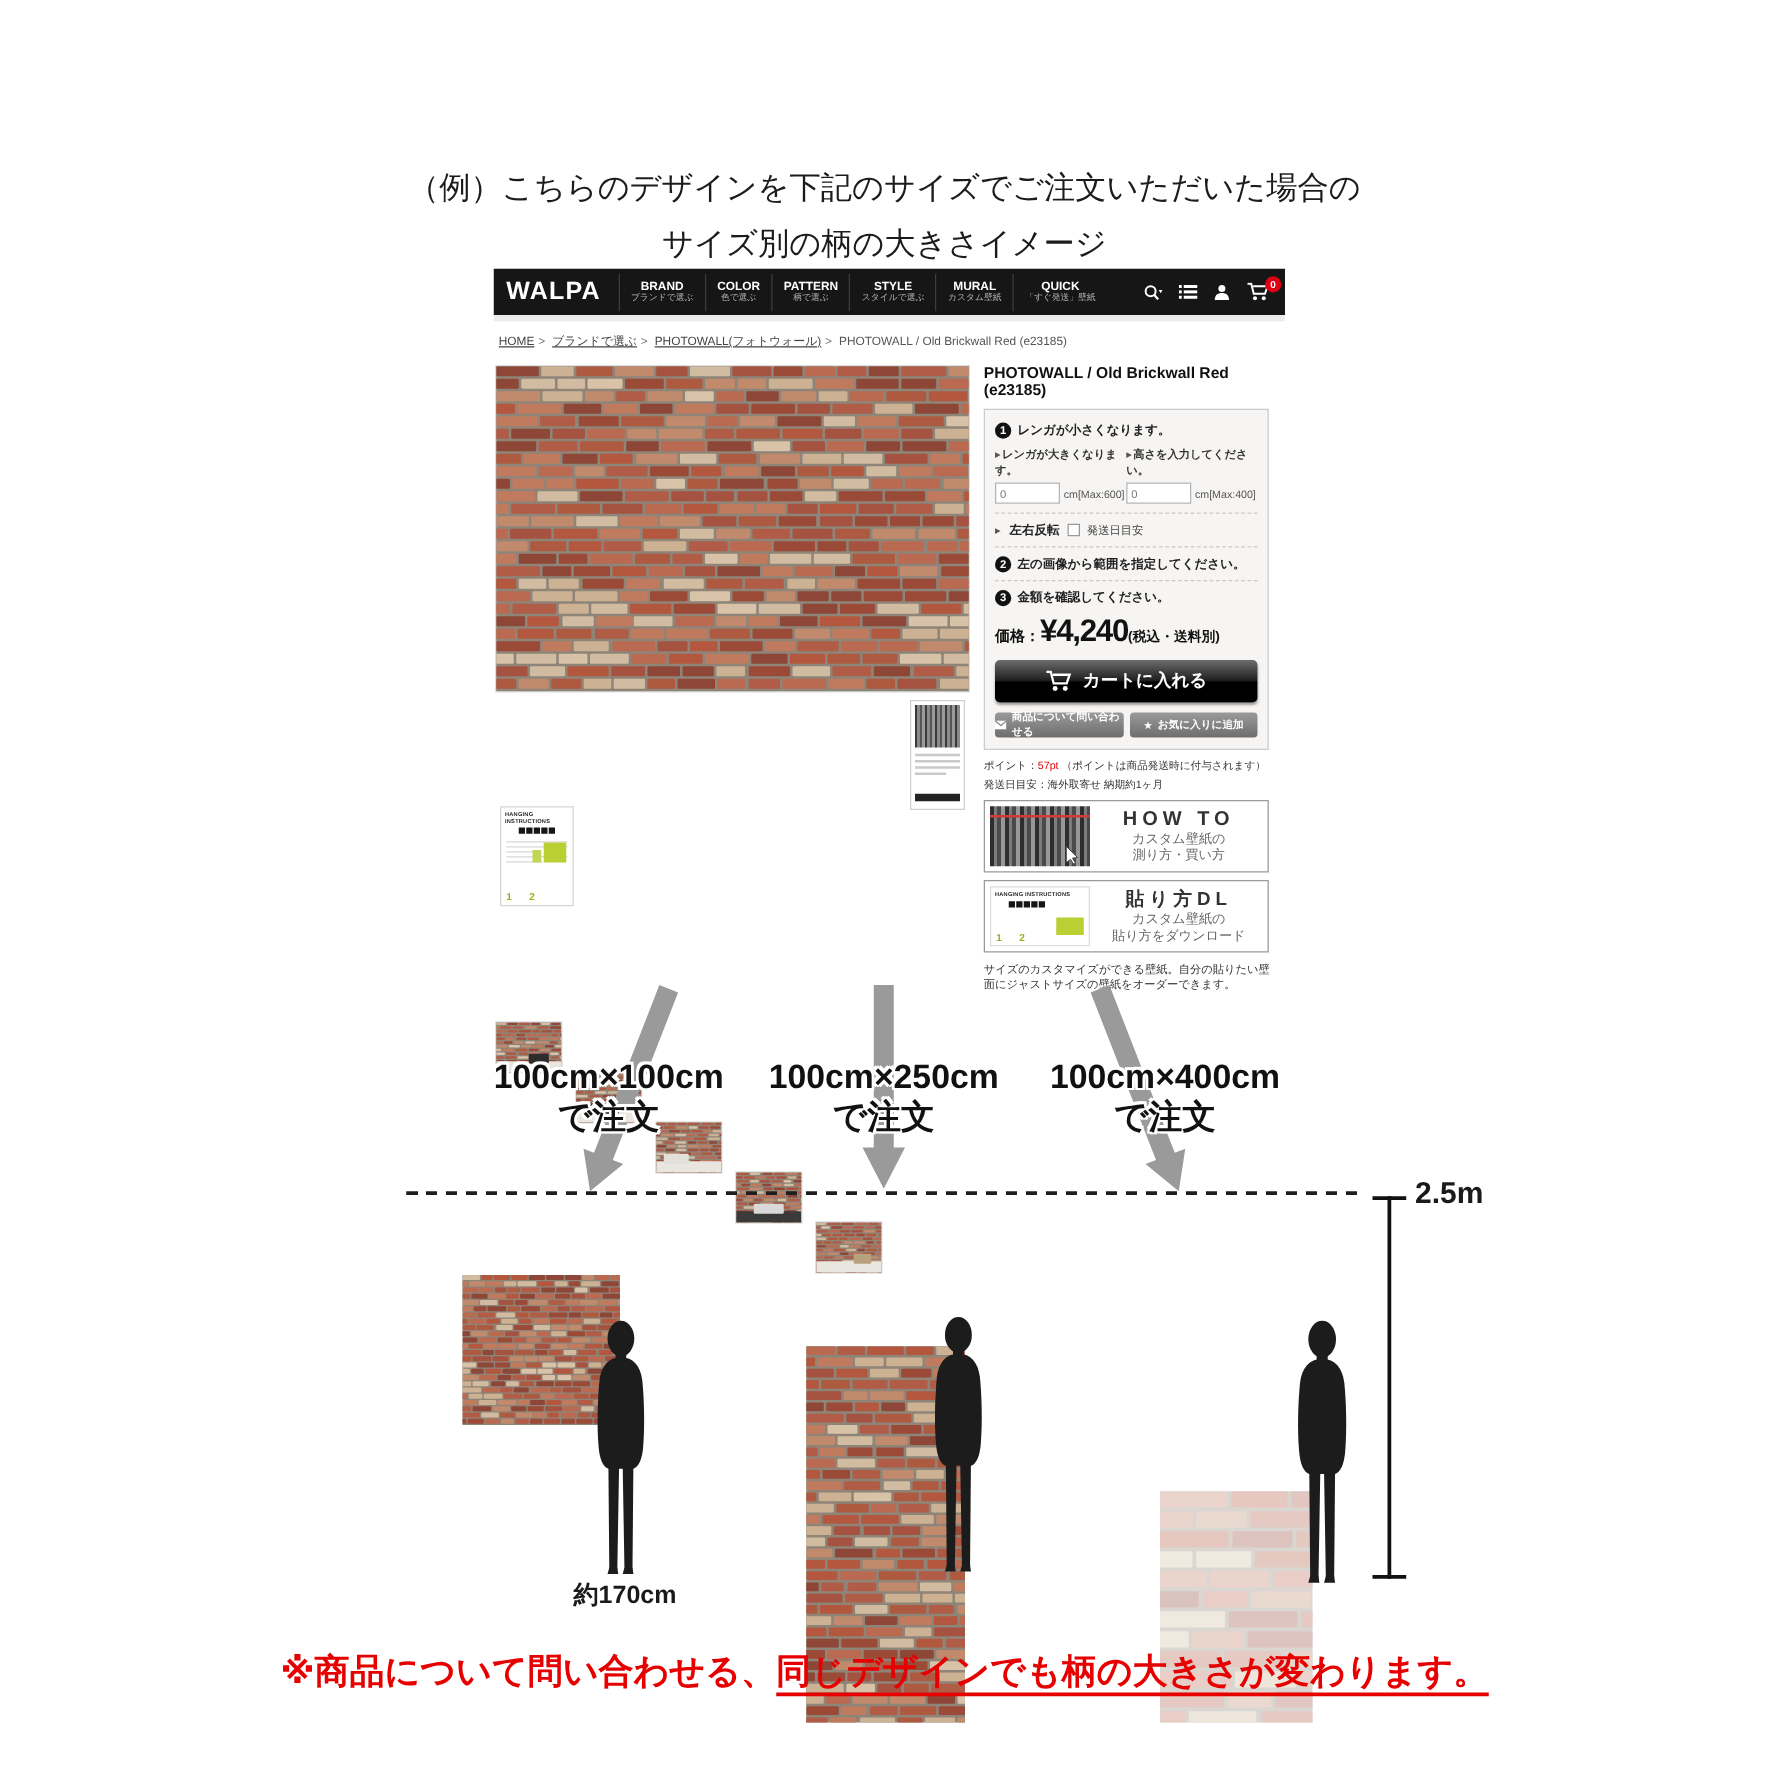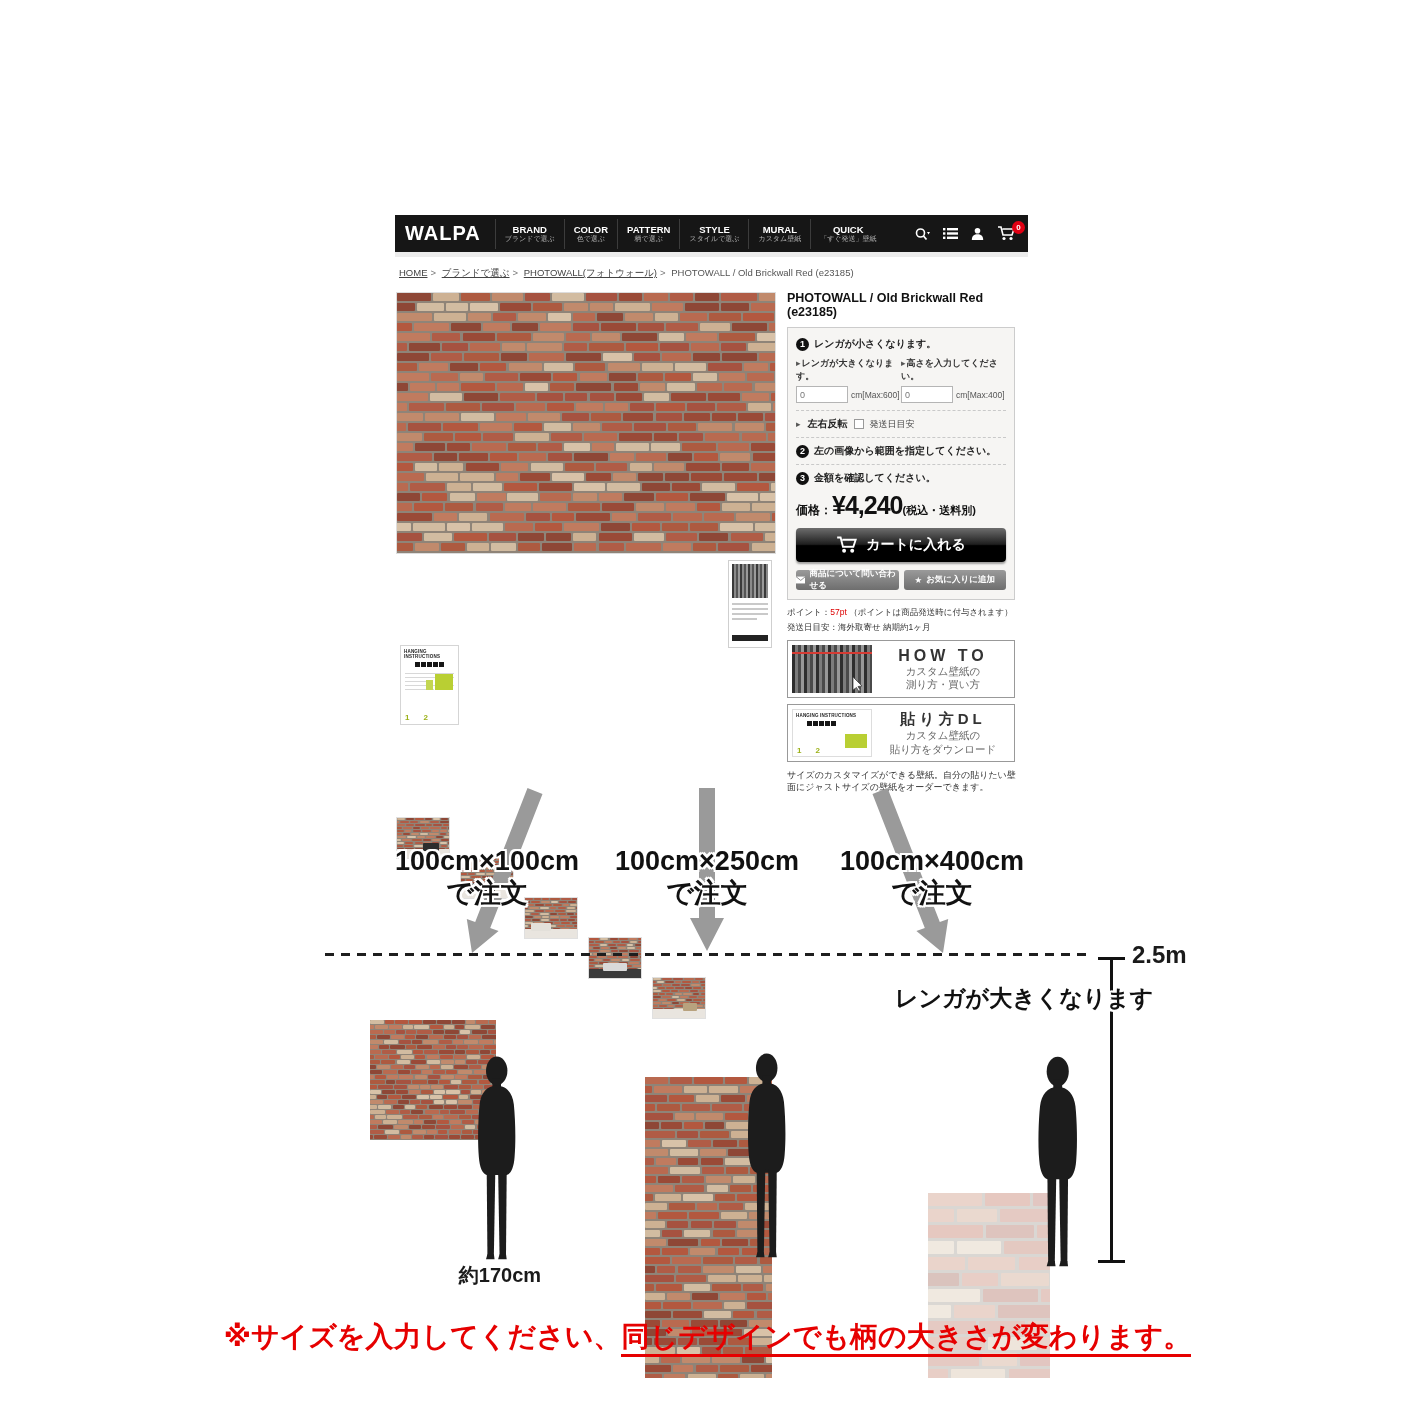--- a/index.html
+++ b/index.html
@@ -114,20 +114,24 @@
   
   [data-brick]{position:relative;overflow:hidden;background:#8f8478;}
   [data-brick] i{position:absolute;display:block;border-radius:1px;}
   .faded{opacity:.32;}
 </style>
 </head>
 <body>
 
 <div class="page">
 
+  <div class="abs intro">
+    <div>（例）こちらのデザインを下記のサイズでご注文いただいた場合の</div>
+    <div>サイズ別の柄の大きさイメージ</div>
+  </div>
 
   <div class="abs site">
 
     <div class="nav">
       <div class="nav-logo">WALPA</div>
       <div class="nav-item">
         <span class="nav-en">BRAND</span>
         <span class="nav-jp">ブランドで選ぶ</span>
       </div>
       <div class="nav-item">
@@ -1161,21 +1165,20 @@
     <div>100cm×250cm</div>
       <div>で注文</div>
   </div>
   <div class="order-label" style="left:827px;top:845px;width:210px">
     <div>100cm×400cm</div>
       <div>で注文</div>
   </div>
 
   <div class="abs dashed-line"></div>
 
-  <div class="caption" style="left:895px;top:983px">レンガが大きくなります</div>
 
   <div class="abs" style="left:370px;top:1020px;width:126px;height:120px;z-index:2" data-brick="13,5,1,31">
       <i style="left:0.0px;top:0px;width:13.5px;height:4px;background:#d2bca1"></i>
       <i style="left:14.5px;top:0px;width:9.5px;height:4px;background:#b3583f"></i>
       <i style="left:25.0px;top:0px;width:13.3px;height:4px;background:#b3583f"></i>
       <i style="left:39.3px;top:0px;width:12.7px;height:4px;background:#b3583f"></i>
       <i style="left:53.0px;top:0px;width:13.0px;height:4px;background:#8e4736"></i>
       <i style="left:67.0px;top:0px;width:14.0px;height:4px;background:#8e4736"></i>
       <i style="left:82.1px;top:0px;width:12.5px;height:4px;background:#8e4736"></i>
       <i style="left:95.6px;top:0px;width:9.7px;height:4px;background:#c18a6c"></i>
@@ -1680,16 +1683,16 @@
     </g>
   </svg>
 
   <div class="abs measure-v"></div>
   <div class="abs measure-cap" style="top:957px"></div>
   <div class="abs measure-cap" style="top:1260px"></div>
   <div class="abs m-label">2.5m</div>
   <div class="abs p-height">約170cm</div>
 
   <div class="abs warn" style="top:1318px">
-    <span>※サイズを入力してください、</span><span class="ul">同じデザインでも柄の大きさが変わります。</span>
+    <span>※商品について問い合わせる、</span><span class="ul">同じデザインでも柄の大きさが変わります。</span>
   </div>
 
 </div>
 
 </body></html>

